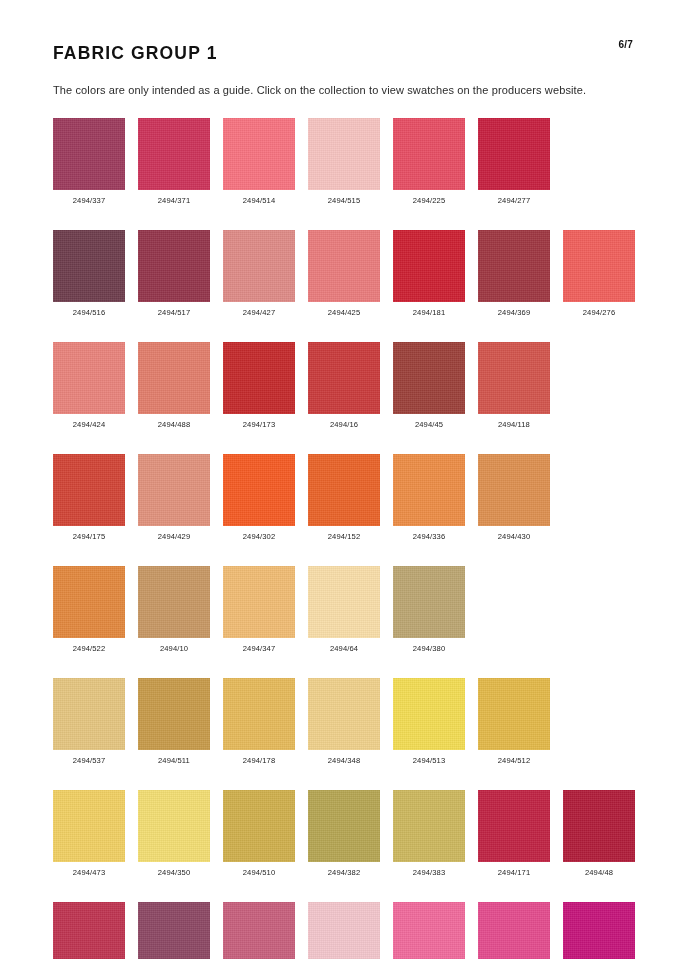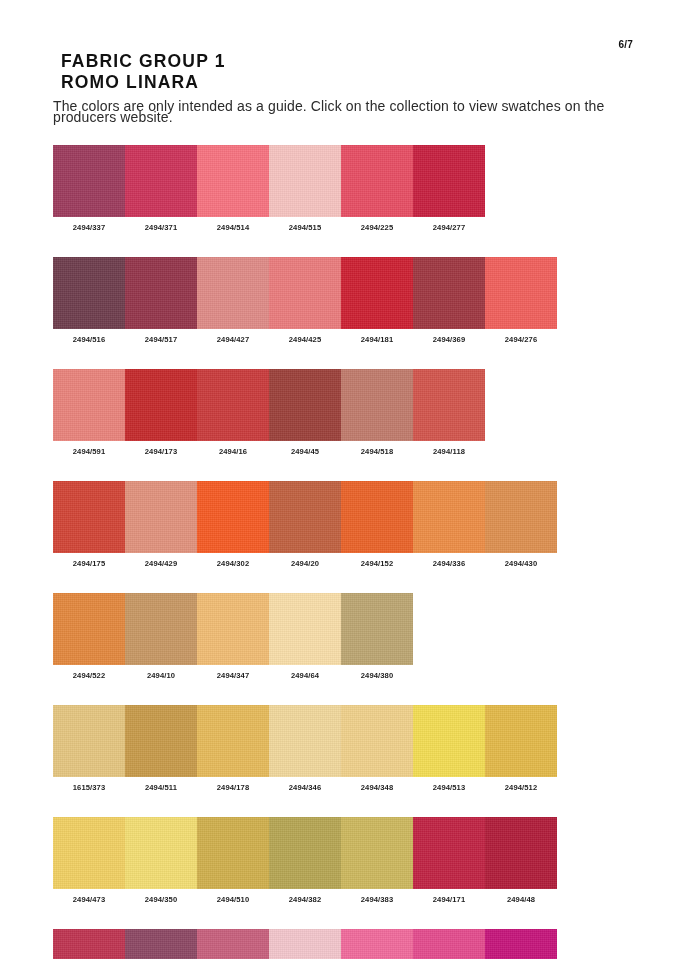--- a/index.html
+++ b/index.html
@@ -25,47 +25,47 @@
   .page-number {
     position: absolute;
     top: 39px;
     right: 45px;
     font-size: 10px;
     font-weight: bold;
     letter-spacing: 0.2px;
     color: #111;
   }
   .title-block {
-    margin: 8px;
+    margin: 0;
     padding-top: 3px;
   }
   .title-line {
     font-size: 17.5px;
     font-weight: bold;
     letter-spacing: 1.15px;
     line-height: 21px;
     color: #111;
     white-space: nowrap;
   }
   .subtitle {
-    margin-top: 5px;
-    font-size: 14px;
+    margin-top: 21px;
+    font-size: 11px;
     letter-spacing: 0.12px;
     color: #2b2b2b;
     line-height: 11px;
   }
   .grid {
     margin-top: 22px;
     display: flex;
     flex-direction: column;
     gap: 25px;
   }
   .swatch-row {
     display: flex;
-    font-weight: bold;
+    gap: 13px;
   }
   .swatch-cell {
     width: 72px;
     display: flex;
     flex-direction: column;
     align-items: center;
   }
   .swatch-chip {
     width: 72px;
     height: 72px;
@@ -85,21 +85,20 @@
 </style>
 </head>
 <body>
 
 <div class="page">
 
   <div class="page-number">6/7</div>
 
   <div class="title-block">
     <div class="title-line">FABRIC GROUP 1</div>
-    <div class="title-line">ROMO LINARA</div>
   </div>
 
   <div class="subtitle">The colors are only intended as a guide. Click on the collection to view swatches on the producers website.</div>
 
   <div class="grid" id="swatch-grid">
       <div class="swatch-row">
         <div class="swatch-cell">
           <div class="swatch-chip" style="background-color: rgb(156, 58, 92);"></div>
           <div class="swatch-label">2494/337</div>
         </div>
@@ -150,61 +149,57 @@
           <div class="swatch-label">2494/369</div>
         </div>
         <div class="swatch-cell">
           <div class="swatch-chip" style="background-color: rgb(240, 95, 91);"></div>
           <div class="swatch-label">2494/276</div>
         </div>
       </div>
       <div class="swatch-row">
         <div class="swatch-cell">
           <div class="swatch-chip" style="background-color: rgb(232, 130, 123);"></div>
-          <div class="swatch-label">2494/591</div>
+          <div class="swatch-label">2494/424</div>
+        </div>
+        <div class="swatch-cell">
+          <div class="swatch-chip" style="background-color: rgb(225, 125, 107);"></div>
+          <div class="swatch-label">2494/488</div>
         </div>
         <div class="swatch-cell">
           <div class="swatch-chip" style="background-color: rgb(196, 41, 43);"></div>
           <div class="swatch-label">2494/173</div>
         </div>
         <div class="swatch-cell">
           <div class="swatch-chip" style="background-color: rgb(201, 58, 59);"></div>
           <div class="swatch-label">2494/16</div>
         </div>
         <div class="swatch-cell">
           <div class="swatch-chip" style="background-color: rgb(155, 64, 57);"></div>
           <div class="swatch-label">2494/45</div>
         </div>
         <div class="swatch-cell">
-          <div class="swatch-chip" style="background-color: rgb(192, 122, 107);"></div>
-          <div class="swatch-label">2494/518</div>
-        </div>
-        <div class="swatch-cell">
           <div class="swatch-chip" style="background-color: rgb(210, 84, 76);"></div>
           <div class="swatch-label">2494/118</div>
         </div>
       </div>
       <div class="swatch-row">
         <div class="swatch-cell">
           <div class="swatch-chip" style="background-color: rgb(209, 68, 53);"></div>
           <div class="swatch-label">2494/175</div>
         </div>
         <div class="swatch-cell">
           <div class="swatch-chip" style="background-color: rgb(224, 145, 124);"></div>
           <div class="swatch-label">2494/429</div>
         </div>
         <div class="swatch-cell">
           <div class="swatch-chip" style="background-color: rgb(245, 90, 35);"></div>
           <div class="swatch-label">2494/302</div>
         </div>
         <div class="swatch-cell">
-          <div class="swatch-chip" style="background-color: rgb(192, 96, 63);"></div>
-          <div class="swatch-label">2494/20</div>
-        </div>
-        <div class="swatch-cell">
           <div class="swatch-chip" style="background-color: rgb(233, 98, 40);"></div>
           <div class="swatch-label">2494/152</div>
         </div>
         <div class="swatch-cell">
           <div class="swatch-chip" style="background-color: rgb(236, 140, 69);"></div>
           <div class="swatch-label">2494/336</div>
         </div>
         <div class="swatch-cell">
           <div class="swatch-chip" style="background-color: rgb(221, 143, 79);"></div>
           <div class="swatch-label">2494/430</div>
@@ -228,35 +223,31 @@
           <div class="swatch-label">2494/64</div>
         </div>
         <div class="swatch-cell">
           <div class="swatch-chip" style="background-color: rgb(187, 165, 113);"></div>
           <div class="swatch-label">2494/380</div>
         </div>
       </div>
       <div class="swatch-row">
         <div class="swatch-cell">
           <div class="swatch-chip" style="background-color: rgb(228, 197, 127);"></div>
-          <div class="swatch-label">1615/373</div>
+          <div class="swatch-label">2494/537</div>
         </div>
         <div class="swatch-cell">
           <div class="swatch-chip" style="background-color: rgb(199, 154, 73);"></div>
           <div class="swatch-label">2494/511</div>
         </div>
         <div class="swatch-cell">
           <div class="swatch-chip" style="background-color: rgb(229, 185, 89);"></div>
           <div class="swatch-label">2494/178</div>
         </div>
         <div class="swatch-cell">
-          <div class="swatch-chip" style="background-color: rgb(240, 215, 155);"></div>
-          <div class="swatch-label">2494/346</div>
-        </div>
-        <div class="swatch-cell">
           <div class="swatch-chip" style="background-color: rgb(239, 208, 138);"></div>
           <div class="swatch-label">2494/348</div>
         </div>
         <div class="swatch-cell">
           <div class="swatch-chip" style="background-color: rgb(242, 220, 82);"></div>
           <div class="swatch-label">2494/513</div>
         </div>
         <div class="swatch-cell">
           <div class="swatch-chip" style="background-color: rgb(226, 184, 72);"></div>
           <div class="swatch-label">2494/512</div>

